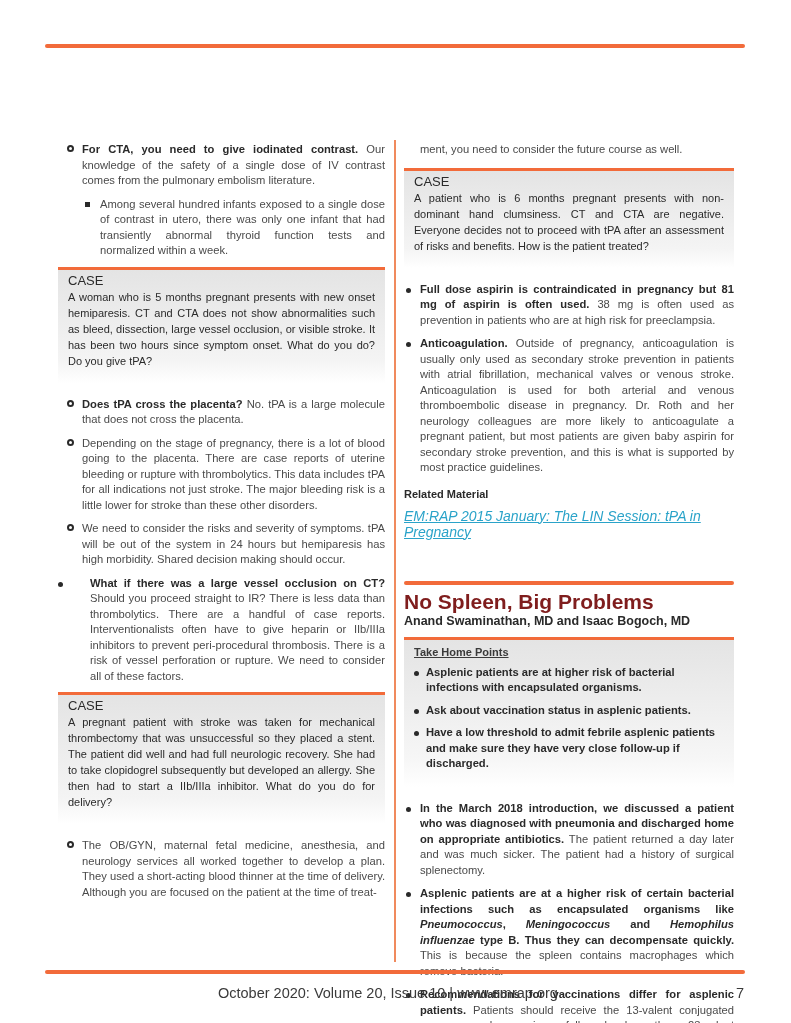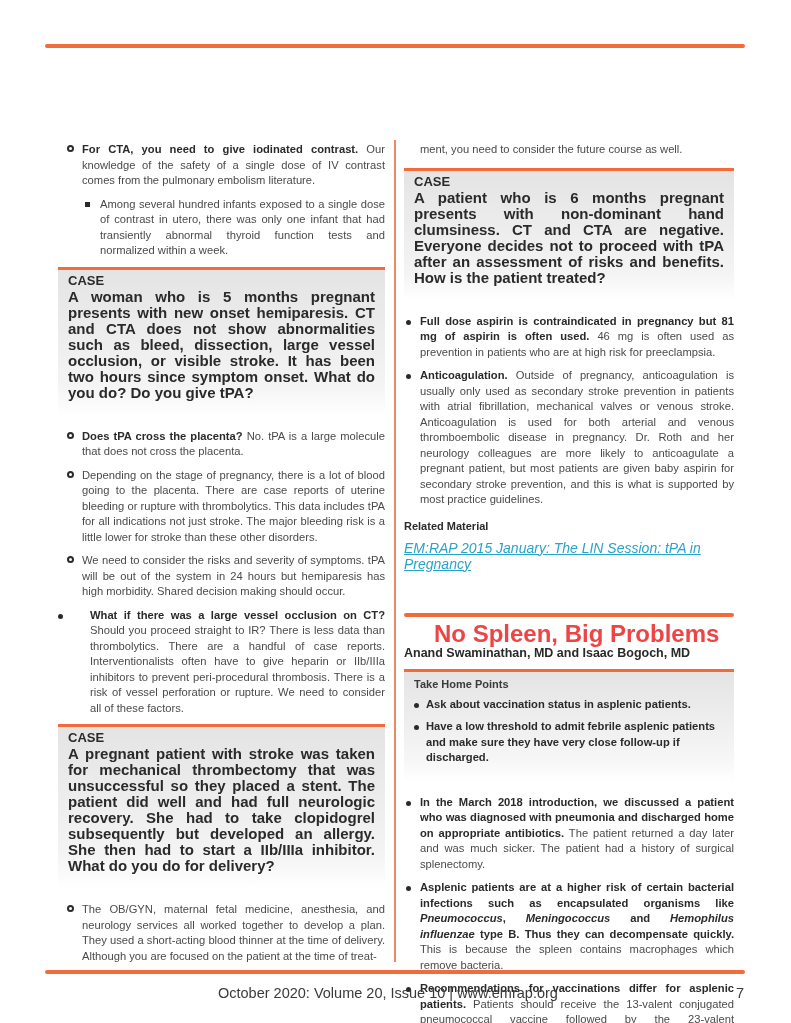--- a/index.html
+++ b/index.html
@@ -24,34 +24,34 @@
     .lvl1 .bullet { position: absolute; left: 4px; top: 6px; width: 5px; height: 5px; border-radius: 50%; background: #2a2a2a; }
     .lvl2 { padding-left: 27px; }
     .lvl2 .bullet { position: absolute; left: 12px; top: 3px; width: 7px; height: 7px; border-radius: 50%; border: 2px solid #2a2a2a; background: #fff; }
     .lvl3 { padding-left: 45px; }
     .lvl3 .bullet { position: absolute; left: 30px; top: 5px; width: 5px; height: 5px; background: #2a2a2a; }
 
     .right .lvl1 { padding-left: 16px; }
     .right .lvl1 .bullet { left: 2px; }
 
     .case-box { position: relative; margin: 6px 0 14px 3px; border-top: 3px solid #f26b3a; background: linear-gradient(#e4e4e4, #f4f4f4 80%, #ffffff); padding: 3px 10px 14px 10px; }
-    .case-title { font-size: 13px; font-weight: bold; color: #2a2a2a; line-height: 16px; }
-    .case-body { font-size: 15px; line-height: 16px; font-weight: bold; color: #2a2a2a; text-align: justify; }
+    .case-title { font-size: 13px; font-weight: normal; color: #2a2a2a; line-height: 16px; }
+    .case-body { font-size: 11px; line-height: 16px; font-weight: normal; color: #2a2a2a; text-align: justify; }
 
     .cont-line { padding-left: 16px; margin-bottom: 10px; font-size: 11.2px; line-height: 15.5px; }
 
     .related-title { font-size: 11px; font-weight: bold; color: #2a2a2a; margin-top: 12px; margin-bottom: 8px; }
     .related-link { font-size: 14px; color: #2aa3c9; text-decoration: underline; display: inline-block; font-style: italic; }
 
     .article-rule { height: 4px; background: #f26b3a; border-radius: 2px; margin-top: 40px; margin-bottom: 6px; }
-    .article-title { font-size: 24px; font-weight: bold; color: #ef4444; line-height: 22px; margin-left: 30px; }
+    .article-title { font-size: 21px; font-weight: bold; color: #7f1d1d; line-height: 22px; }
     .article-authors { font-size: 12.5px; font-weight: bold; color: #2a2a2a; line-height: 16px; margin-bottom: 8px; }
 
     .thp-box { border-top: 3px solid #f26b3a; background: linear-gradient(#e4e4e4, #f6f6f6 80%, #ffffff); padding: 6px 10px 8px 10px; margin-bottom: 14px; }
-    .thp-title { font-size: 11px; font-weight: bold; color: #3a3a3a; margin-bottom: 7px; }
+    .thp-title { font-size: 11px; font-weight: bold; color: #3a3a3a; margin-bottom: 7px; text-decoration: underline; }
     .thp-box .item { margin-bottom: 7px; }
     .thp-box .lvl1 { padding-left: 12px; }
     .thp-box .lvl1 .bullet { left: 0px; }
     .thp-box li { font-weight: bold; color: #2a2a2a; text-align: left; }
 
     .footer { position: absolute; top: 985px; left: 0; width: 791px; font-size: 14.5px; color: #3a3a3a; }
     .footer-text { position: absolute; left: 218px; }
     .page-num { position: absolute; left: 736px; }
   </style>
 </head>
@@ -113,38 +113,42 @@
   <p class="cont-line">ment, you need to consider the future course as well.</p>
 
   <div class="case-box" style="margin-left:0;">
     <div class="case-title">CASE</div>
     <div class="case-body">A patient who is 6 months pregnant presents with non-dominant hand clumsiness. CT and CTA are negative. Everyone decides not to proceed with tPA after an assessment of risks and benefits. How is the patient treated?</div>
   </div>
 
   <ul style="list-style:none;">
     <li class="item lvl1">
       <span class="bullet"></span>
-      <span class="txt"><b>Full dose aspirin is contraindicated in pregnancy but 81 mg of aspirin is often used.</b><span> 46 mg is often used as prevention in patients who are at high risk for preeclampsia.</span></span>
+      <span class="txt"><b>Full dose aspirin is contraindicated in pregnancy but 81 mg of aspirin is often used.</b><span> 38 mg is often used as prevention in patients who are at high risk for preeclampsia.</span></span>
     </li>
     <li class="item lvl1">
       <span class="bullet"></span>
       <span class="txt"><b>Anticoagulation.</b><span> Outside of pregnancy, anticoagulation is usually only used as secondary stroke prevention in patients with atrial fibrillation, mechanical valves or venous stroke. Anticoagulation is used for both arterial and venous thromboembolic disease in pregnancy. Dr. Roth and her neurology colleagues are more likely to anticoagulate a pregnant patient, but most patients are given baby aspirin for secondary stroke prevention, and this is what is supported by most practice guidelines.</span></span>
     </li>
   </ul>
 
   <div class="related-title">Related Material</div>
   <a class="related-link">EM:RAP 2015 January: The LIN Session: tPA in Pregnancy</a>
 
   <div class="article-rule"></div>
   <div class="article-title">No Spleen, Big Problems</div>
   <div class="article-authors">Anand Swaminathan, MD and Isaac Bogoch, MD</div>
 
   <div class="thp-box">
     <div class="thp-title">Take Home Points</div>
     <ul style="list-style:none;">
+      <li class="item lvl1">
+        <span class="bullet"></span>
+        <span class="txt">Asplenic patients are at higher risk of bacterial infections with encapsulated organisms.</span>
+      </li>
       <li class="item lvl1">
         <span class="bullet"></span>
         <span class="txt">Ask about vaccination status in asplenic patients.</span>
       </li>
       <li class="item lvl1">
         <span class="bullet"></span>
         <span class="txt">Have a low threshold to admit febrile asplenic patients and make sure they have very close follow-up if discharged.</span>
       </li>
     </ul>
   </div>

